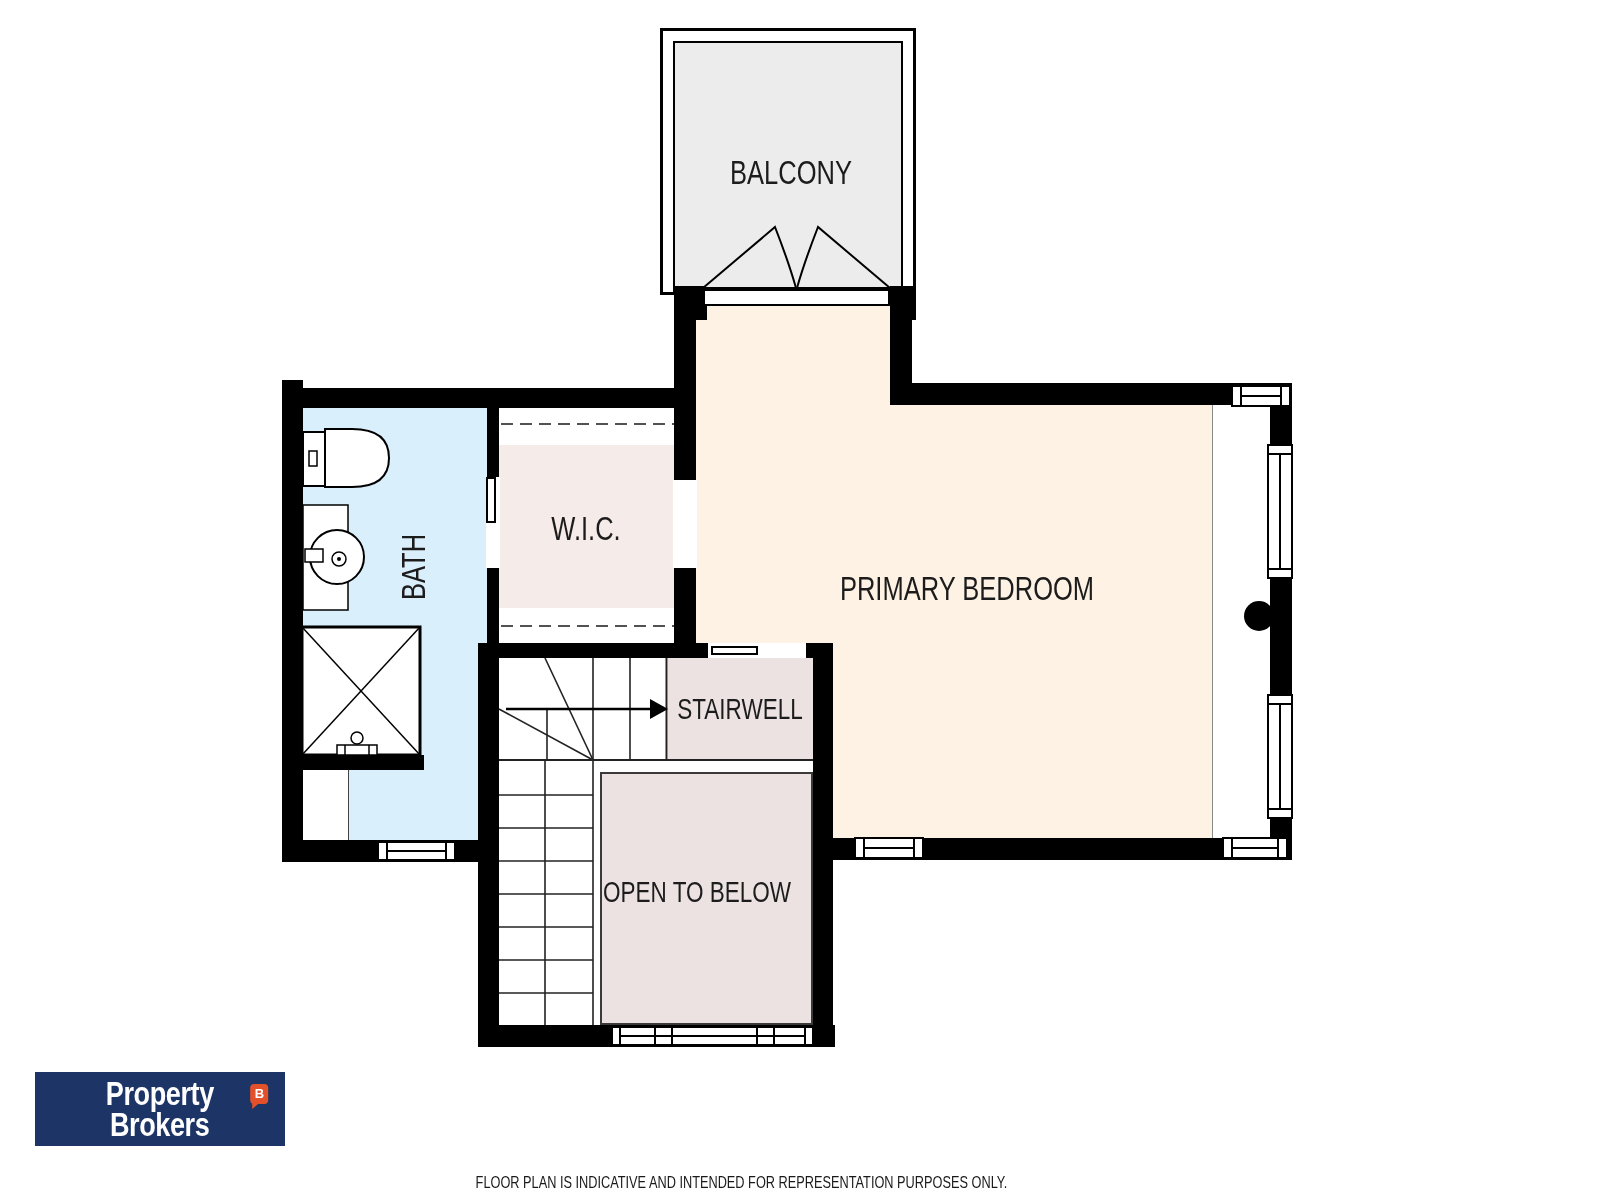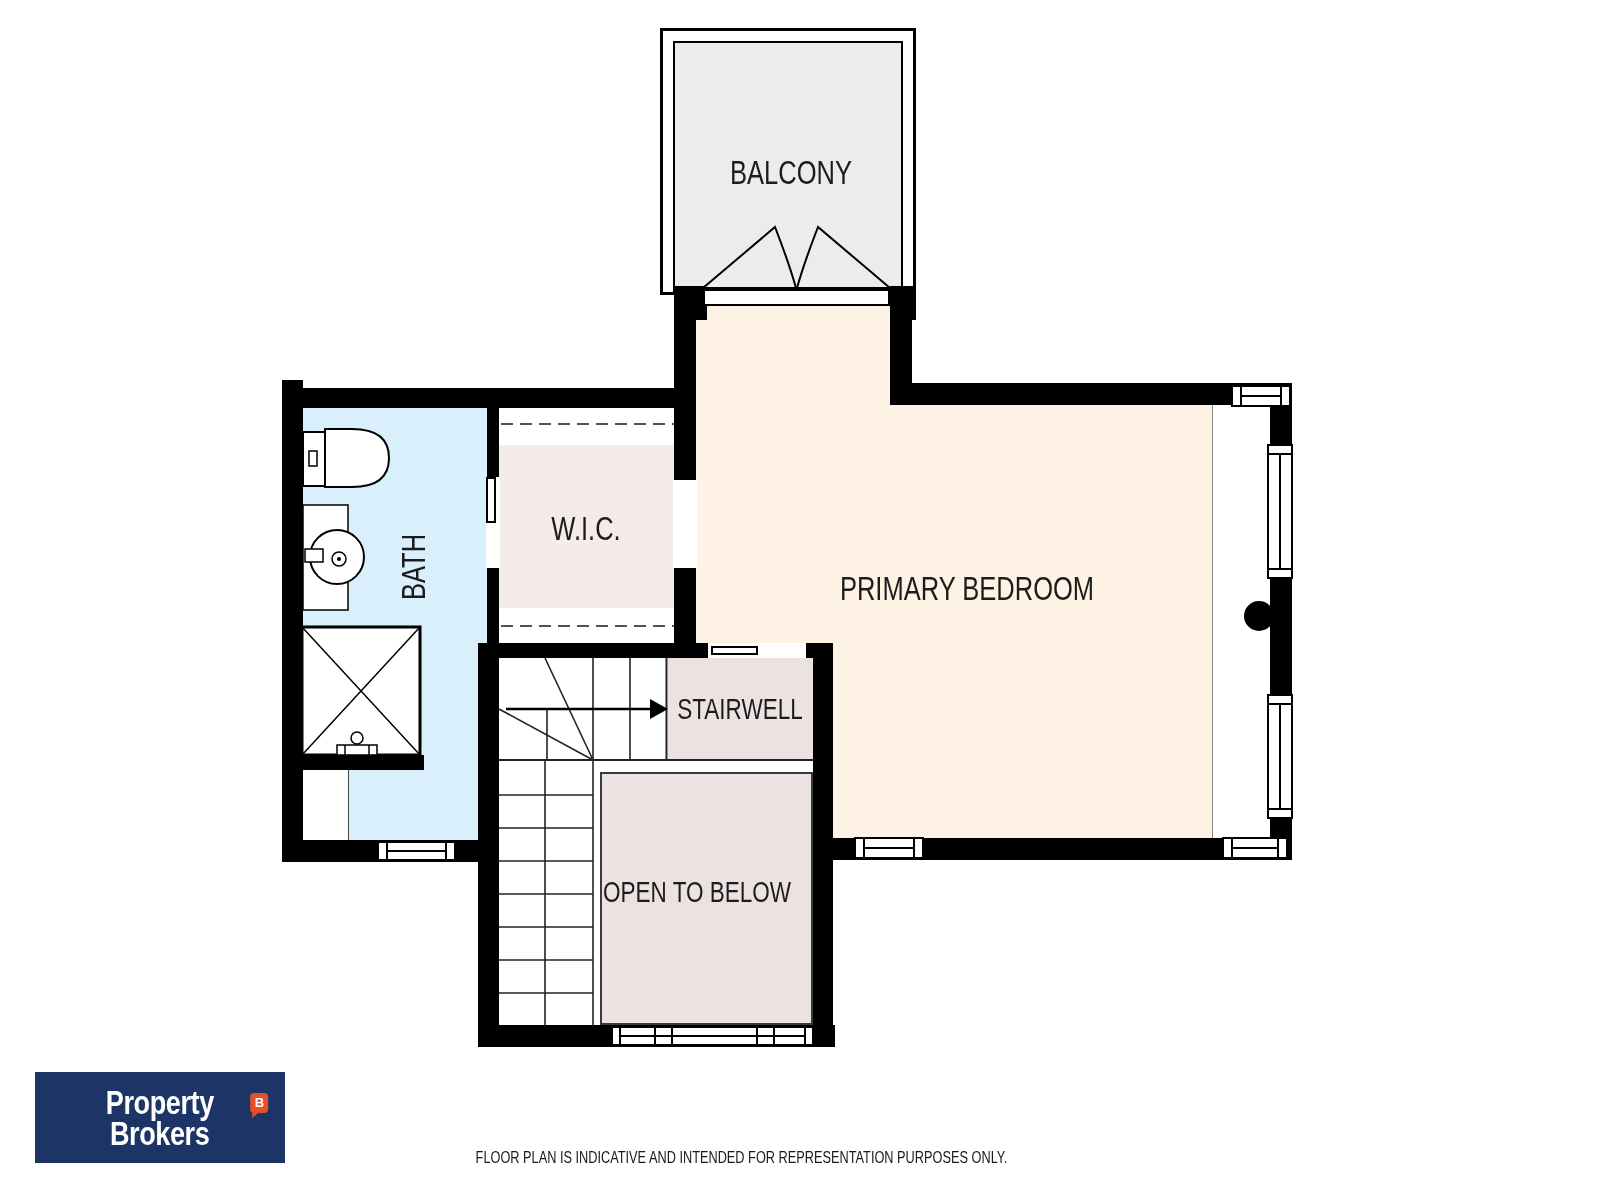--- a/index.html
+++ b/index.html
@@ -8,30 +8,30 @@
   .abs{position:absolute;}
   .wall{position:absolute;background:#000;}
   .fill{position:absolute;}
   .open{position:absolute;background:#fff;}
   .leaf{position:absolute;background:#fff;border:2px solid #000;box-sizing:border-box;}
   .lbl{position:absolute;color:#1c1c1c;white-space:nowrap;font-size:34px;
        transform:translate(-50%,-50%) scaleX(0.75);transform-origin:center;}
   .lbl.vert{transform:translate(-50%,-50%) rotate(-90deg) scaleX(0.75);}
   .lbl.small{font-size:30px;}
   svg{position:absolute;left:0;top:0;}
-  .logo{position:absolute;left:35px;top:1072px;width:250px;height:91px;background:#1c3566;
+  .logo{position:absolute;left:35px;top:1072px;width:250px;height:74px;background:#1c3566;
         display:flex;flex-direction:column;align-items:center;justify-content:center;}
   .logo-line{position:relative;color:#fff;font-weight:bold;font-size:33px;line-height:31px;
         transform:scaleX(0.82);letter-spacing:-0.5px;}
   .badge{position:absolute;left:178px;top:6px;width:18px;height:20px;background:#e3512b;
         border-radius:4px;color:#fff;font-size:13px;font-weight:bold;text-align:center;
         line-height:20px;transform:scaleX(1.22);} 
   .badge::after{content:"";position:absolute;left:2px;bottom:-5px;width:0;height:0;
         border-top:6px solid #e3512b;border-right:7px solid transparent;}
-  .disclaimer{position:absolute;left:141px;top:1148px;width:1200px;text-align:center;
+  .disclaimer{position:absolute;left:141px;top:1173px;width:1200px;text-align:center;
         color:#1a1a1a;font-size:17px;}
   .disclaimer span{display:inline-block;transform:scaleX(0.75);white-space:nowrap;}
 </style>
 </head>
 <body>
 
 <div class="canvas">
 
   <div class="abs" style="left:660px;top:28px;width:250px;height:261px;border:3px solid #000;background:#fff;"></div>
 

